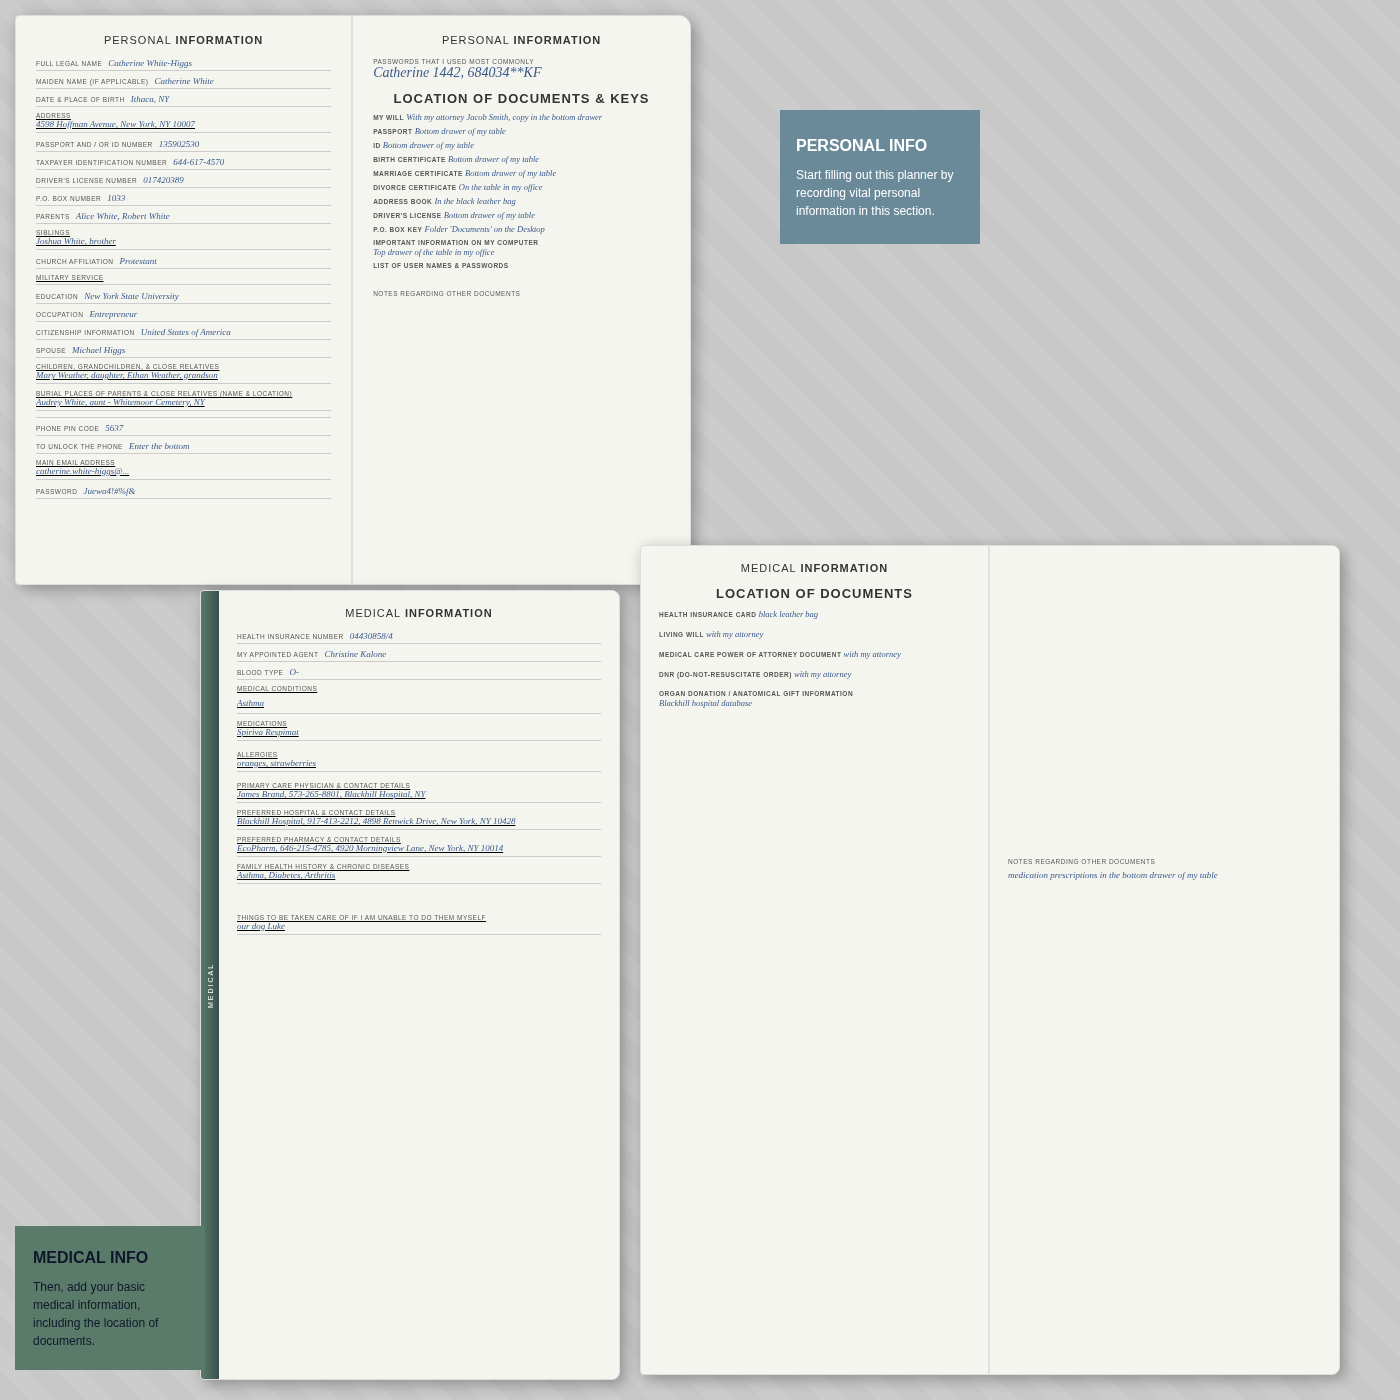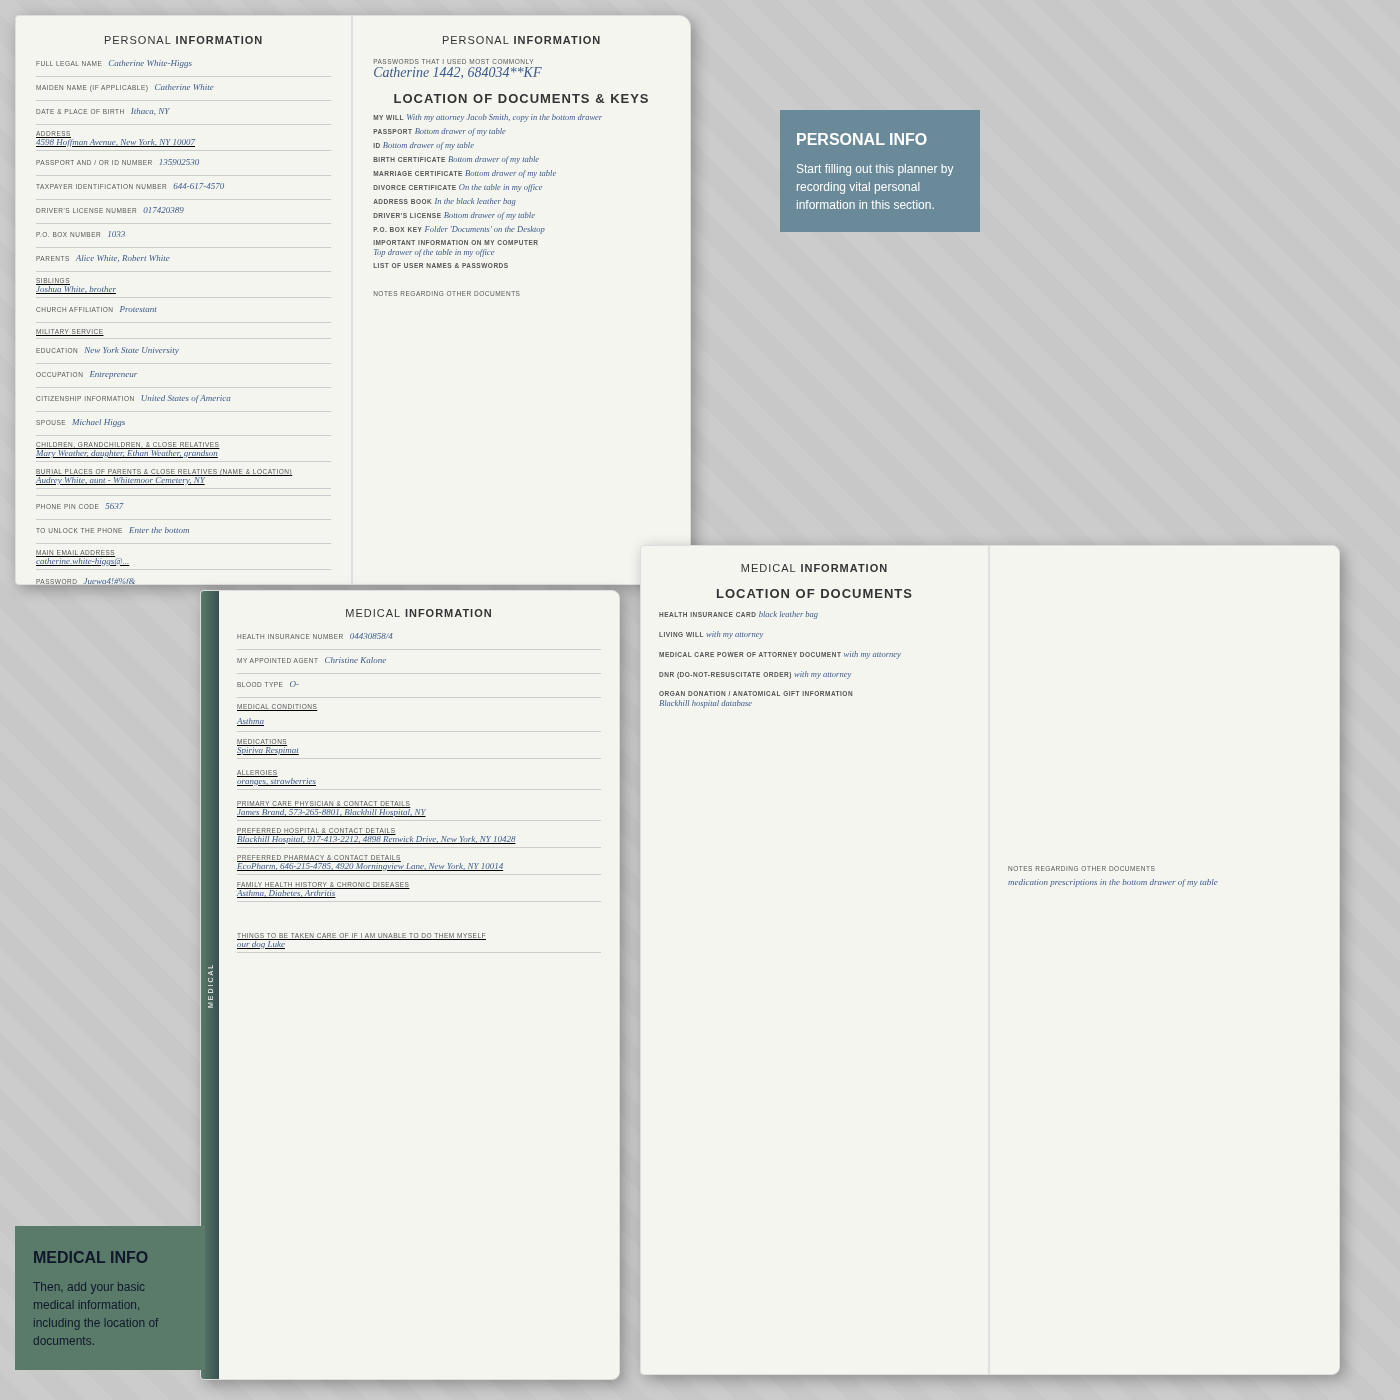--- a/index.html
+++ b/index.html
@@ -89,21 +89,21 @@
       font-style: italic;
       font-family: 'Georgia', serif;
     }
 
     .field-inline {
       display: flex;
       align-items: baseline;
       gap: 6px;
       margin-bottom: 5px;
       border-bottom: 1px solid #ccc;
-      padding-bottom: 8px;
+      padding-bottom: 2px;
     }
 
     .field-inline .field-label {
       white-space: nowrap;
       flex-shrink: 0;
     }
 
     .section-title {
       text-align: center;
       font-size: 13px;
@@ -133,21 +133,21 @@
     }
 
     
     .personal-info-box {
       position: absolute;
       top: 90px;
       right: -5px;
       width: 200px;
       background: #6a8a9a;
       color: white;
-      padding: 18px 16px;
+      padding: 24px 16px;
       font-size: 12px;
       line-height: 1.5;
       z-index: 10;
     }
 
     .personal-info-box .box-title {
       font-size: 16px;
       font-weight: bold;
       margin-bottom: 8px;
     }
@@ -204,21 +204,21 @@
 
     .book-bottom-right-left {
       width: 350px;
       padding: 16px 18px;
       border-right: 2px solid #e0e0e0;
       font-size: 8px;
     }
 
     .book-bottom-right-right {
       width: 350px;
-      padding: 19px 18px;
+      padding: 12px 18px;
       font-size: 8px;
       position: relative;
     }
 
     .notes-label {
       font-size: 6.5px;
       color: #555;
       letter-spacing: 0.5px;
       text-transform: uppercase;
       margin-top: 10px;

